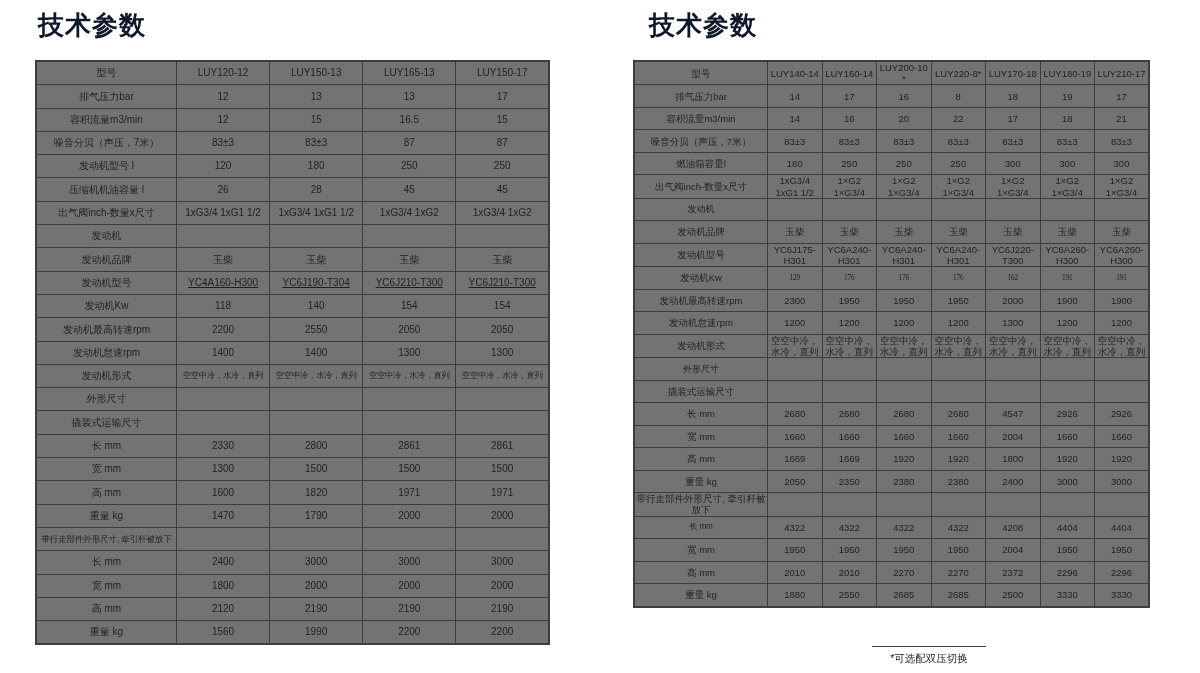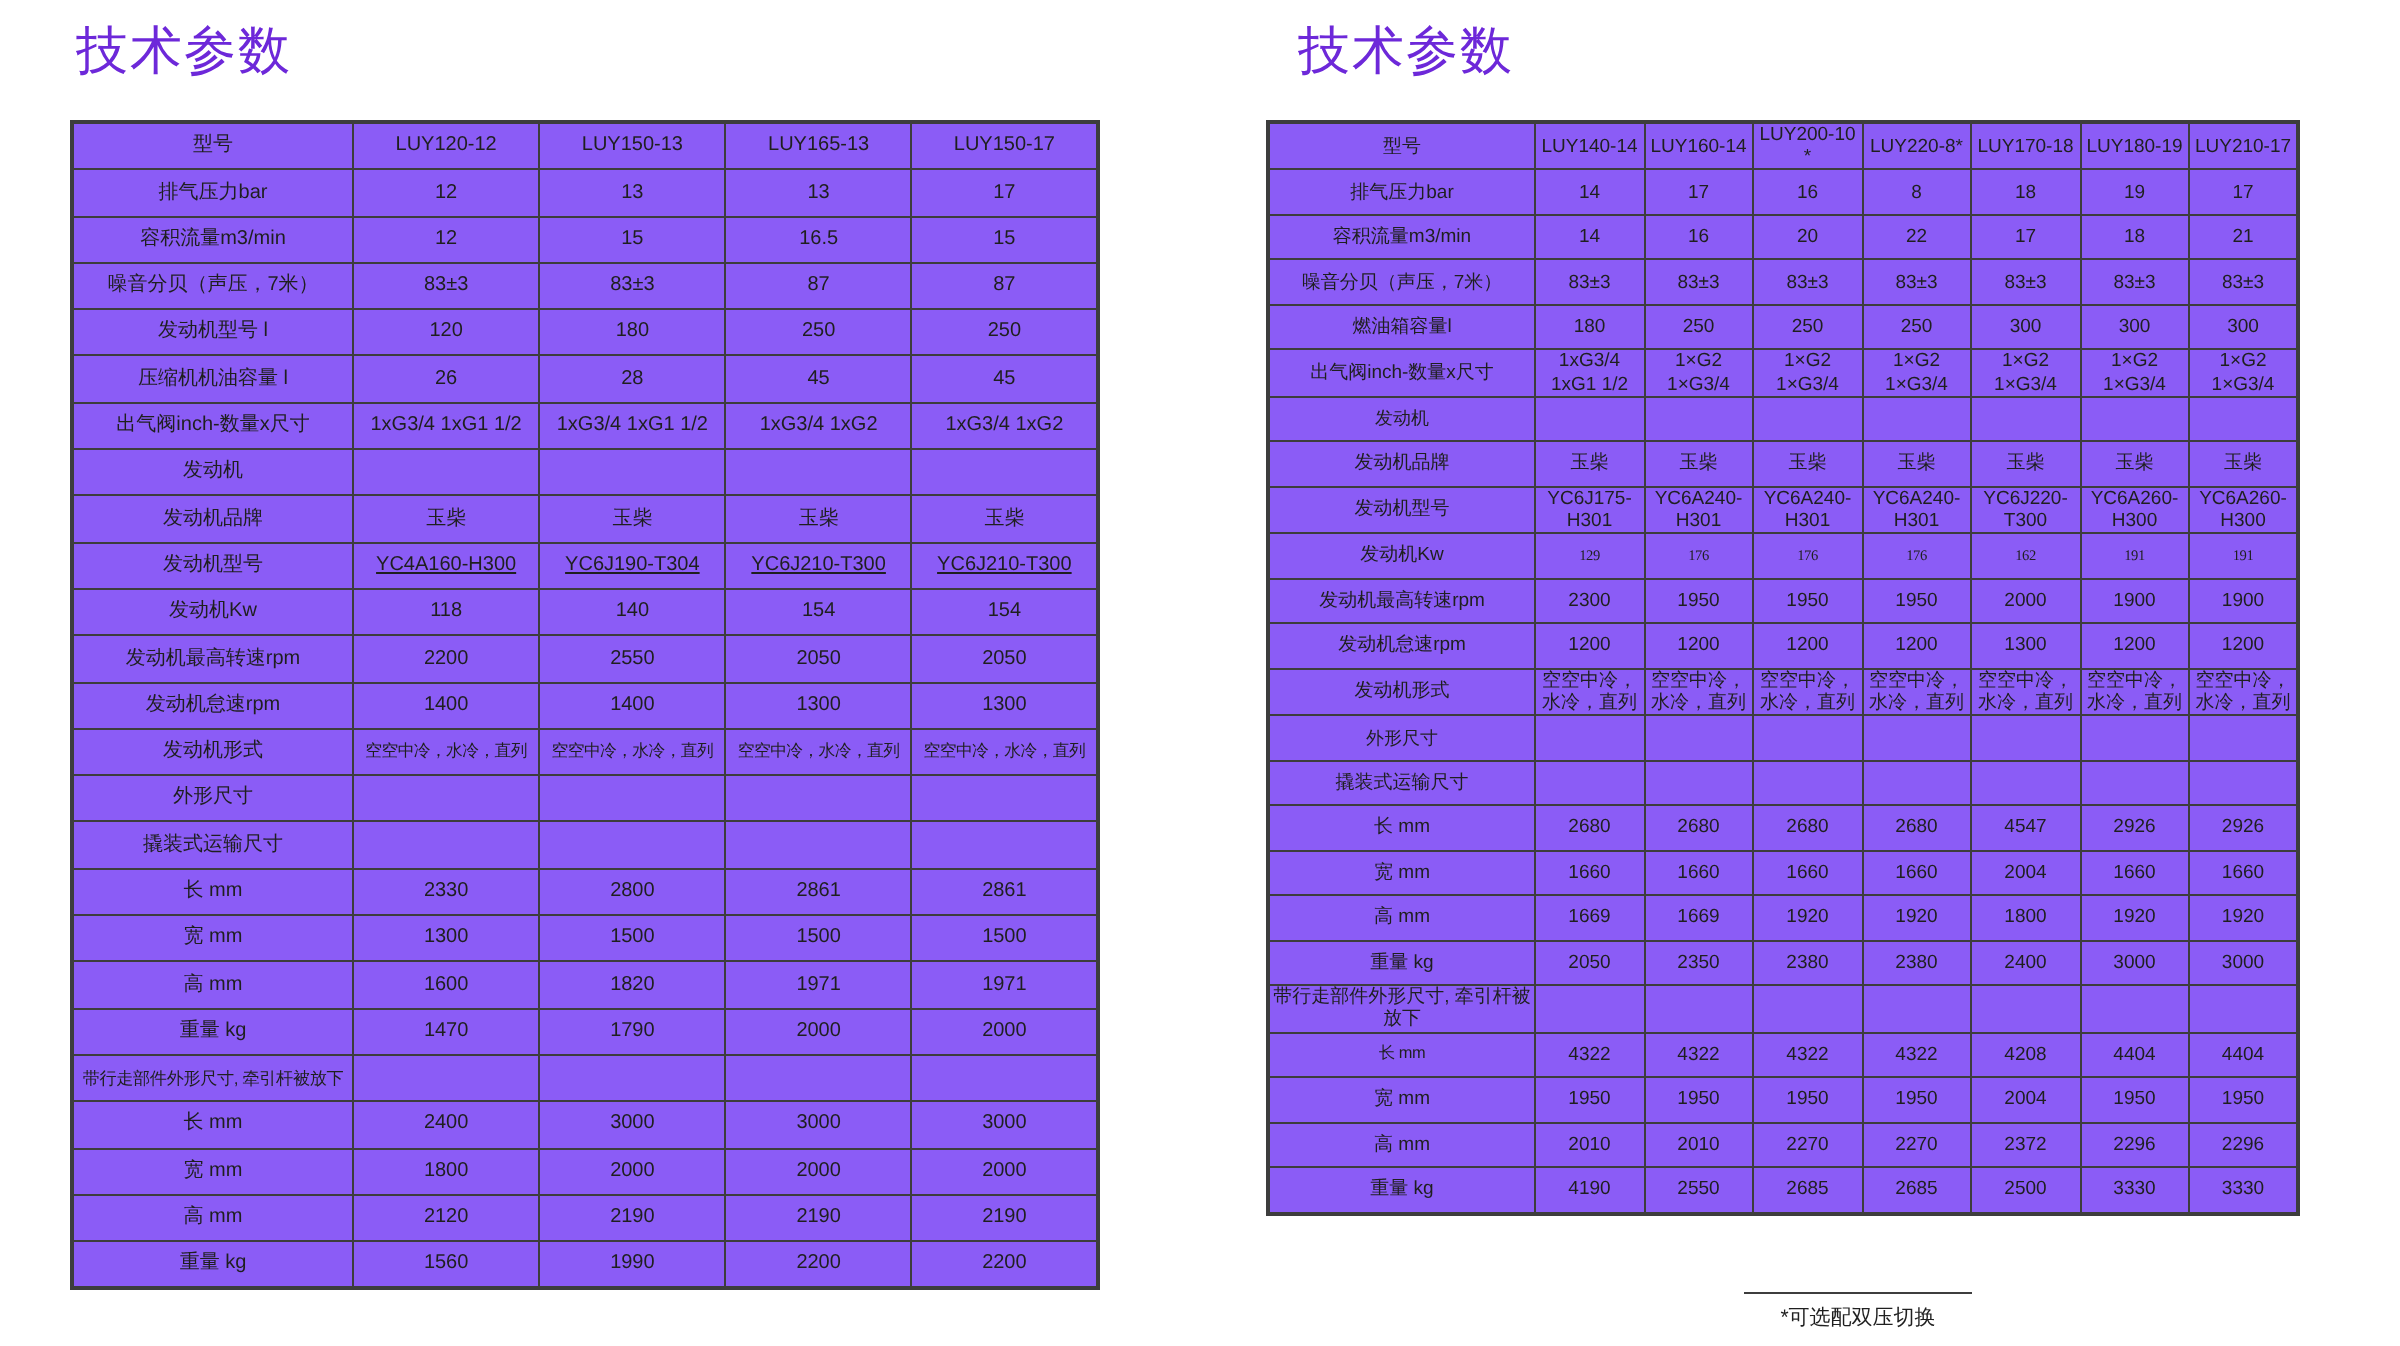--- a/index.html
+++ b/index.html
@@ -3,30 +3,30 @@
 <meta charset="utf-8">
 <style>
   html,body{margin:0;padding:0;}
   body{
     width:1200px;height:673px;position:relative;background:#ffffff;
     font-family:"Liberation Sans","DejaVu Sans",sans-serif;
     color:#1a1a1a;overflow:hidden;
   }
   .title{
     position:absolute;top:8px;margin:0;
-    font-size:26px;font-weight:400;color:#6d28d9;letter-spacing:1px;
+    font-size:26px;font-weight:700;color:#0f172a;letter-spacing:1px;
   }
   #title-left{left:38px;}
   #title-right{left:649px;}
 
   table.spec{
     position:absolute;top:60px;
     border-collapse:collapse;table-layout:fixed;
     border:2px solid #3d3d3d;
-    background:#8b5cf6;
+    background:#737373;
   }
   #table-left{left:35px;width:515px;}
   #table-right{left:633px;width:517px;}
   table.spec td{
     border:1px solid #3d3d3d;
     text-align:center;vertical-align:middle;
     padding:0 1px;line-height:1.18;
     white-space:pre-line;
     color:#1f1f1f;
   }
@@ -481,21 +481,21 @@
         <td>2010</td>
         <td>2010</td>
         <td>2270</td>
         <td>2270</td>
         <td>2372</td>
         <td>2296</td>
         <td>2296</td>
       </tr>
       <tr>
         <td>重量 kg</td>
-        <td>4190</td>
+        <td>1880</td>
         <td>2550</td>
         <td>2685</td>
         <td>2685</td>
         <td>2500</td>
         <td>3330</td>
         <td>3330</td>
       </tr>
     </tbody>
   </table>
 

